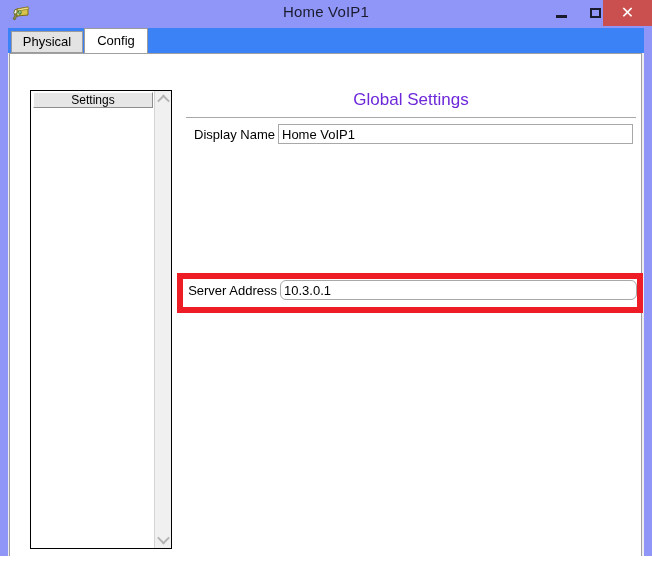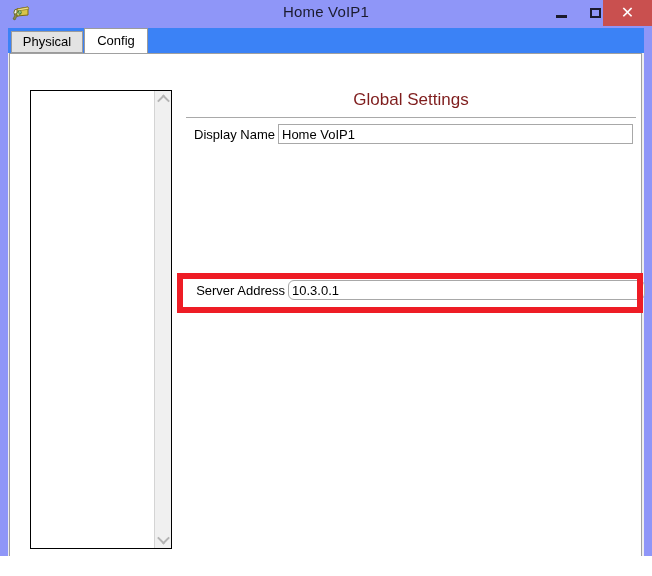--- a/index.html
+++ b/index.html
@@ -224,21 +224,21 @@
     width: 450px;
     height: 459px;
   }
   #pane-title {
     position: absolute;
     left: 0;
     top: 0;
     width: 450px;
     text-align: center;
     font-size: 17px;
-    color: #7f1d1d;
+    color: #6d28d9;
     white-space: nowrap;
   }
   #pane-rule {
     position: absolute;
     left: 0;
     top: 27px;
     width: 450px;
     height: 1px;
     background: #a9a9a9;
   }
@@ -289,21 +289,20 @@
     background: transparent;
     pointer-events: none;
   }
 
   #row-server-address {
     position: absolute;
     left: 175px;
     top: 226px;
     display: flex;
     align-items: center;
-    margin-left: 8px;
   }
   #row-server-address .field-label { width: 92px; }
   #row-server-address .field-input {
     width: 357px;
     margin-left: 3px;
     border-radius: 6px;
   }
 </style>
 </head>
 <body>
@@ -340,20 +339,21 @@
 
     <div id="tab-strip">
       <div class="tab" id="tab-physical">Physical</div>
       <div class="tab" id="tab-config">Config</div>
     </div>
 
     <div id="content-panel">
 
       <div id="sidebar">
         <div id="sidebar-list">
+          <div class="side-btn">Settings</div>
         </div>
 
         <div id="sidebar-scrollbar">
           <div class="sb-arrow" id="sb-arrow-up">
             <div class="chev"></div>
           </div>
           <div class="sb-arrow" id="sb-arrow-down">
             <div class="chev"></div>
           </div>
         </div>

